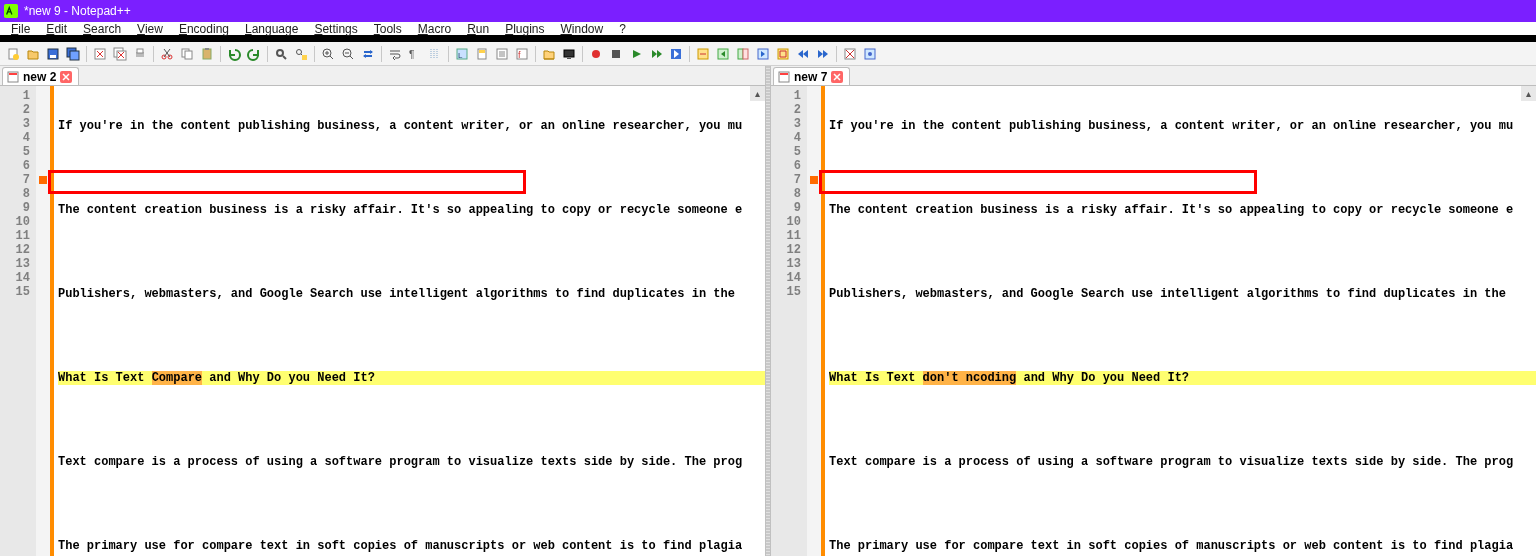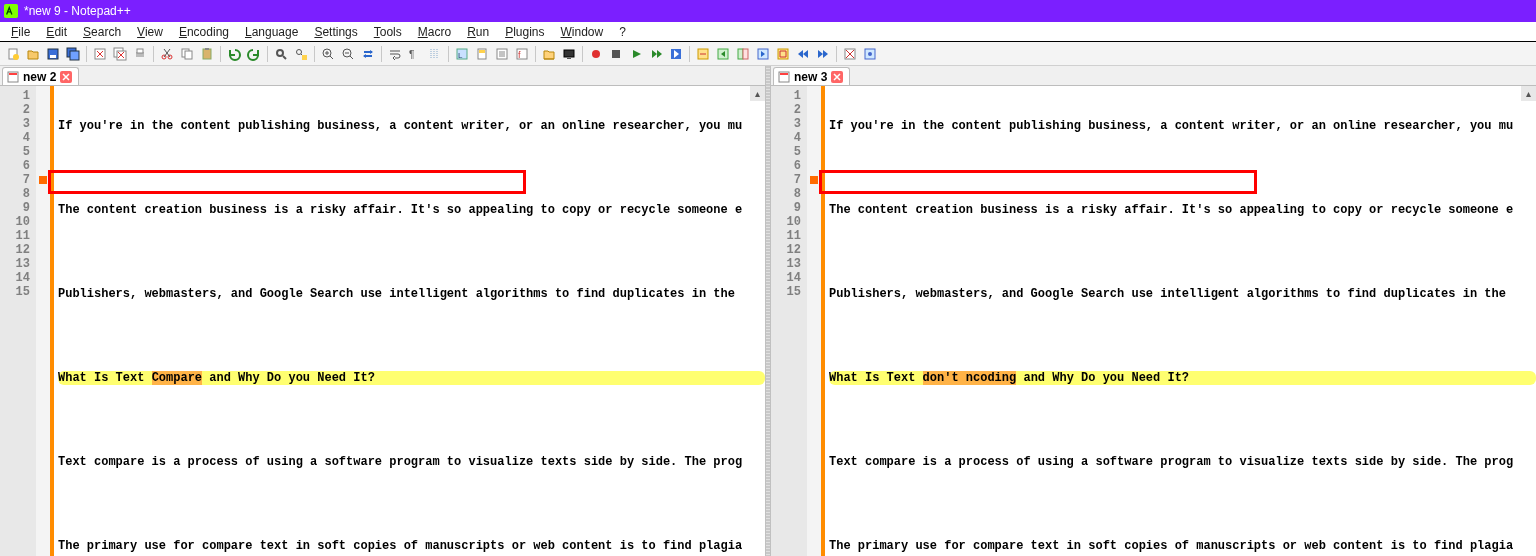--- a/index.html
+++ b/index.html
@@ -21,21 +21,21 @@
     font-size: 12px;
   }
   .titlebar .appicon {
     width: 14px; height: 14px;
     margin-right: 6px;
     display: flex; align-items: center; justify-content: center;
   }
   .menubar {
     height: 20px;
     background: #fff;
-    border-bottom: 1px solid #000000;
+    border-bottom: 7px solid #000000;
     display: flex;
     align-items: center;
     padding: 0 4px;
     gap: 2px;
     font-size: 12px;
     color: #222;
   }
   .menubar .menuitem {
     padding: 1px 7px;
     cursor: default;
@@ -157,21 +157,20 @@
     color: #000;
     line-height: 14px;
     padding-top: 5px;
     white-space: pre;
     overflow: hidden;
     position: relative;
   }
   .textline { height: 14px; }
   .hl-diff-line {
     background: #ffff70;
-    border-radius: 6px;
   }
   .hl-diff-word {
     background: #ffb347;
     color: #000;
   }
   .scroll-arrow-up {
     position: absolute;
     top: 0; right: 0;
     width: 15px; height: 15px;
     background: #e8e8e8;
@@ -552,21 +551,21 @@
 
   <div class="pane">
     <div class="tabstrip">
       <div class="tab">
         <span class="fileicon">
           <svg viewBox="0 0 12 12">
               <rect x="1" y="1" width="10" height="10" fill="#fff" stroke="#888"></rect>
               <rect x="2" y="2" width="8" height="2" fill="#ff4040"></rect>
             </svg>
         </span>
-        <span>new 3</span>
+        <span>new 7</span>
         <span class="closeicon">
           <svg viewBox="0 0 12 12">
               <rect width="12" height="12" fill="#ff6666" rx="2"></rect>
               <path d="M3 3 L9 9 M9 3 L3 9" stroke="#fff" stroke-width="1.5"></path>
             </svg>
         </span>
       </div>
     </div>
     <div class="editor">
       <div class="gutter" id="rg">

